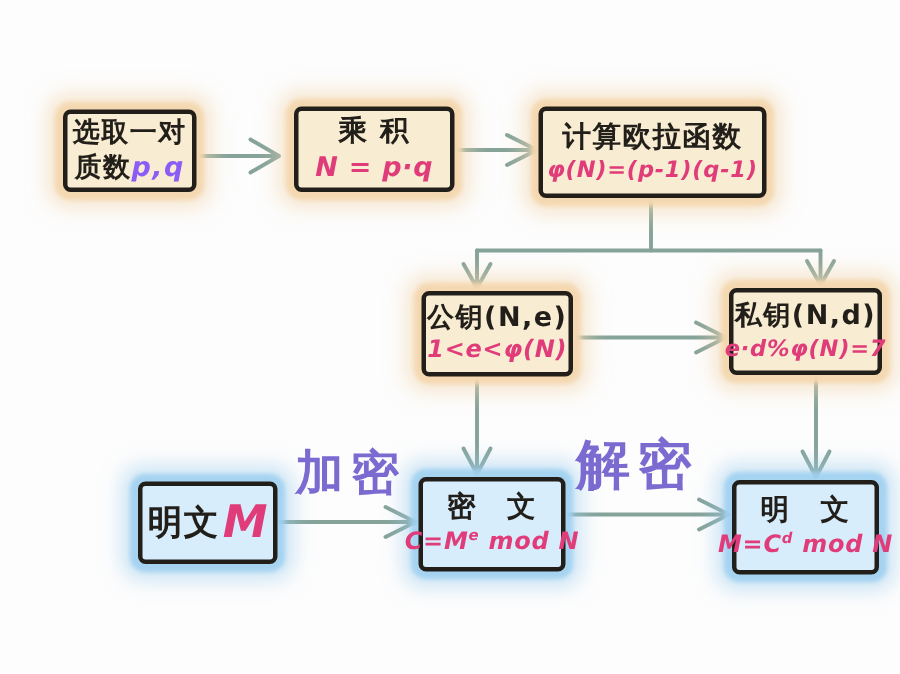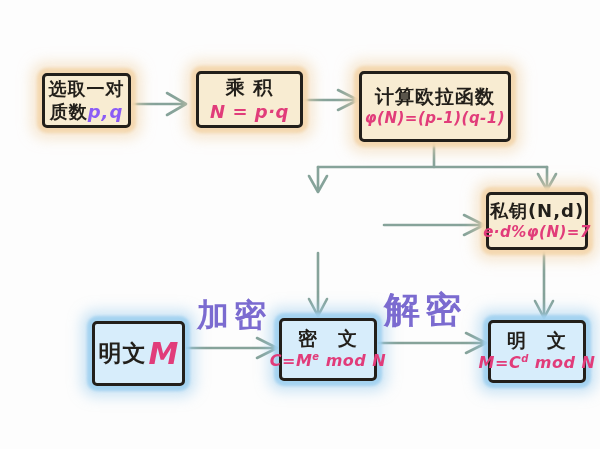--- a/index.html
+++ b/index.html
@@ -79,32 +79,36 @@
   <div class="node cream" style="left:42px;top:73px;width:89px;height:55px">
     <div class="title" style="font-size:18px">选取一对</div>
     <div class="title" style="font-size:18px"><span>质数</span><span class="pink-inline">p,q</span></div>
   </div>
 
   <div class="node cream" style="left:196px;top:71px;width:107px;height:57px">
     <div class="title">乘 积</div>
     <div class="formula" style="font-size:18px">N = p·q</div>
   </div>
 
-  <div class="node cream" style="left:359px;top:71px;width:152px;height:71px">
+  <div class="node cream" style="left:359px;top:71px;width:152px;height:61px">
     <div class="title">计算欧拉函数</div>
     <div class="formula formula-sm" style="font-size:15px">φ(N)=(p-1)(q-1)</div>
   </div>
 
+  <div class="node cream" style="left:281px;top:194px;width:101px;height:57px">
+    <div class="title" style="font-size:18px">公钥(N,e)</div>
+    <div class="formula">1&lt;e&lt;φ(N)</div>
+  </div>
 
   <div class="node cream" style="left:486px;top:192px;width:102px;height:58px">
     <div class="title" style="font-size:18px">私钥(N,d)</div>
     <div class="formula formula-sm" style="font-size:15px">e·d%φ(N)=7</div>
   </div>
 
-  <div class="node blue" style="left:92px;top:321px;width:93px;height:65px;flex-direction:row">
+  <div class="node blue" style="left:92px;top:321px;width:93px;height:55px;flex-direction:row">
     <span class="plain-label">明文</span>
       <span class="big-m">M</span>
   </div>
 
   <div class="node blue" style="left:279px;top:318px;width:98px;height:63px">
     <div class="title">密　文</div>
     <div class="formula"><span>C=M</span><sup>e</sup><span> mod N</span></div>
   </div>
 
   <div class="node blue" style="left:488px;top:320px;width:98px;height:63px">

